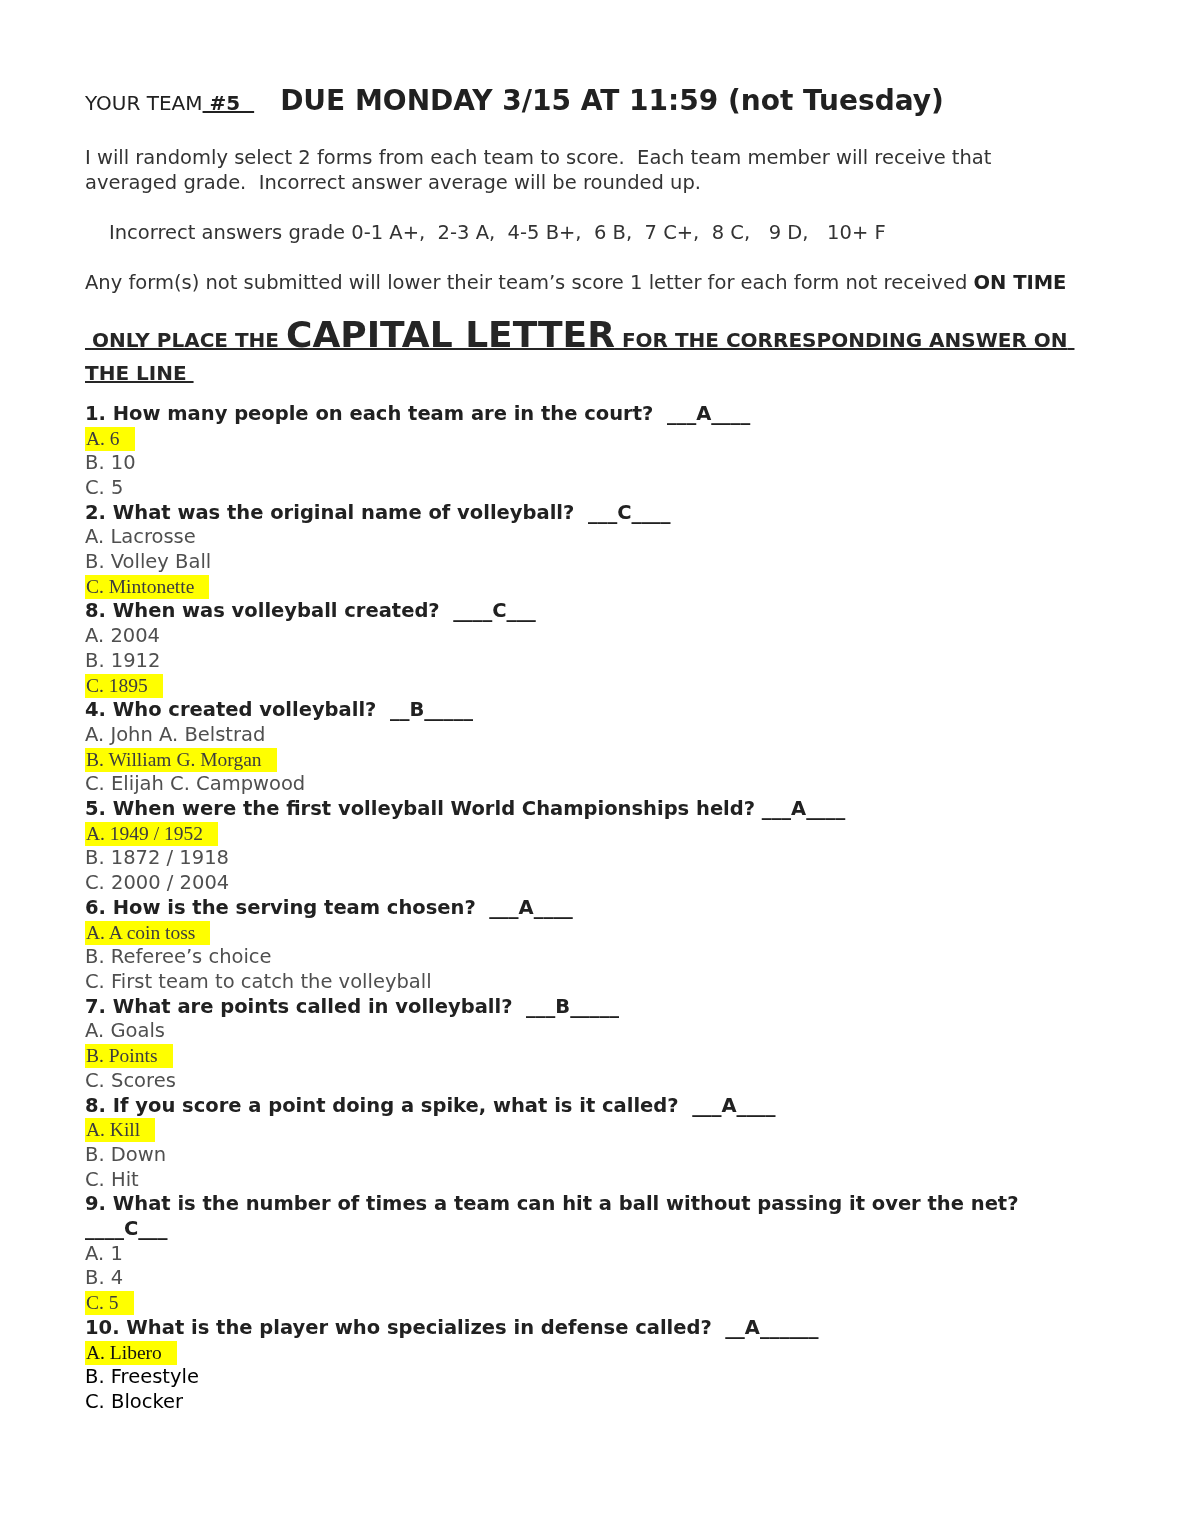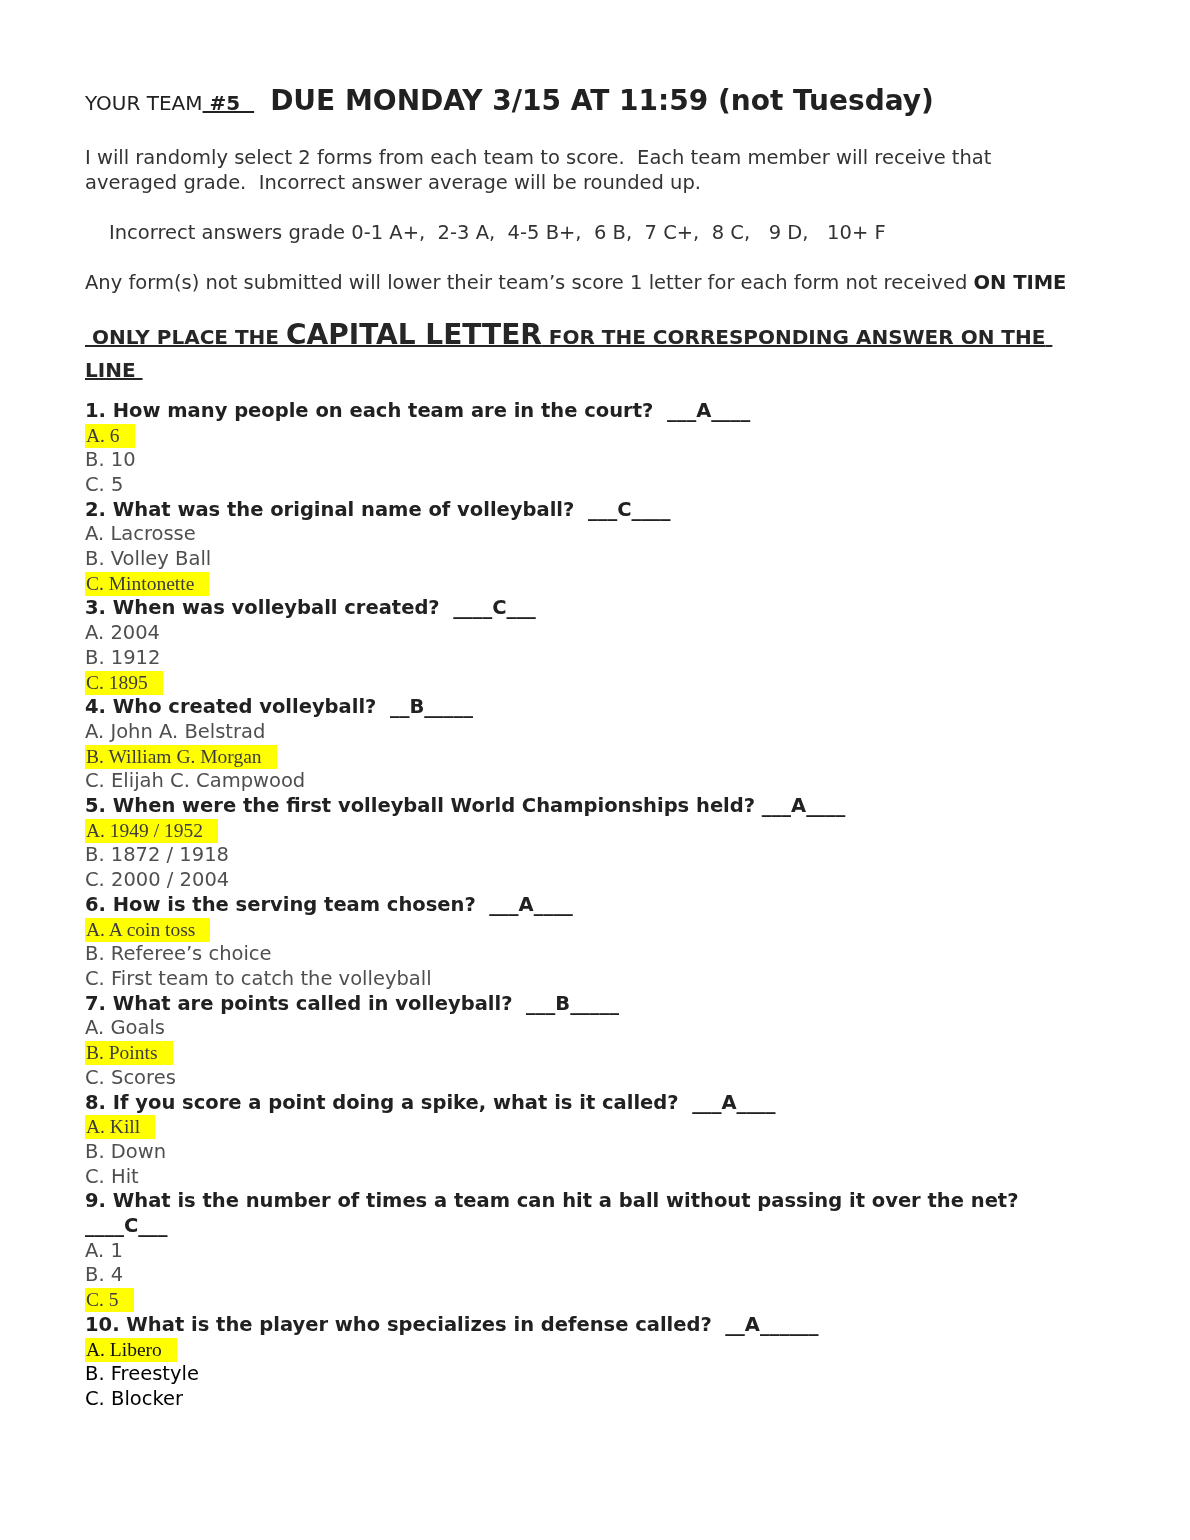--- a/index.html
+++ b/index.html
@@ -34,42 +34,42 @@
     font-weight: bold;
     font-size: 20px;
     color: #212121;
     text-decoration: underline;
     text-decoration-thickness: 2px;
   }
   .due-text {
     font-weight: bold;
     font-size: 28px;
     color: #212121;
-    margin-left: 16px;
+    margin-left: 26px;
   }
   .para {
     margin: 25px 0 0 0;
     white-space: pre-wrap;
     color: #333333;
     max-width: 1002px;
   }
   .grade-line { margin-top: 26px; margin-left: 24px; }
   .late-line b { color: #212121; }
   .instruction {
     margin-top: 22px;
     font-weight: bold;
     color: #262626;
     font-size: 20px;
     line-height: 33px;
     text-decoration: underline;
     text-decoration-thickness: 2px;
     white-space: pre-wrap;
     max-width: 1002px;
   }
-  .instr-big { font-size: 28px; }
+  .instr-big { font-size: 36px; }
   #questions {
     margin-top: 12px;
     max-width: 1002px;
   }
   .q-prompt {
     font-weight: bold;
     color: #212121;
     white-space: pre-wrap;
   }
   .option {
@@ -106,21 +106,21 @@
         <div class="option"><span class="opt-text">B. 10</span></div>
         <div class="option"><span class="opt-text">C. 5</span></div>
       </div>
       <div class="question">
         <div class="q-prompt">2. What was the original name of volleyball?  ___C____</div>
         <div class="option"><span class="opt-text">A. Lacrosse</span></div>
         <div class="option"><span class="opt-text">B. Volley Ball</span></div>
         <div class="option"><span class="opt-text hl">C. Mintonette</span></div>
       </div>
       <div class="question">
-        <div class="q-prompt">3. When was volleyball created?  ____C___</div>
+        <div class="q-prompt">8. When was volleyball created?  ____C___</div>
         <div class="option"><span class="opt-text">A. 2004</span></div>
         <div class="option"><span class="opt-text">B. 1912</span></div>
         <div class="option"><span class="opt-text hl">C. 1895</span></div>
       </div>
       <div class="question">
         <div class="q-prompt">4. Who created volleyball?  __B_____</div>
         <div class="option"><span class="opt-text">A. John A. Belstrad</span></div>
         <div class="option"><span class="opt-text hl">B. William G. Morgan</span></div>
         <div class="option"><span class="opt-text">C. Elijah C. Campwood</span></div>
       </div>

